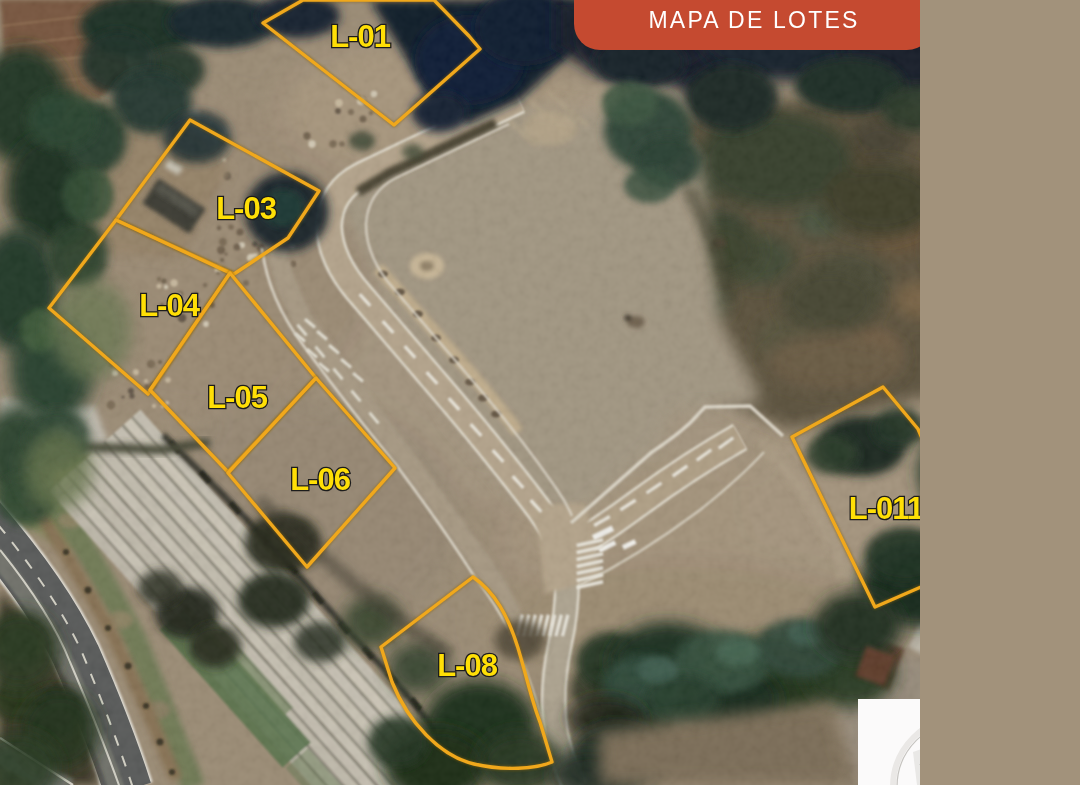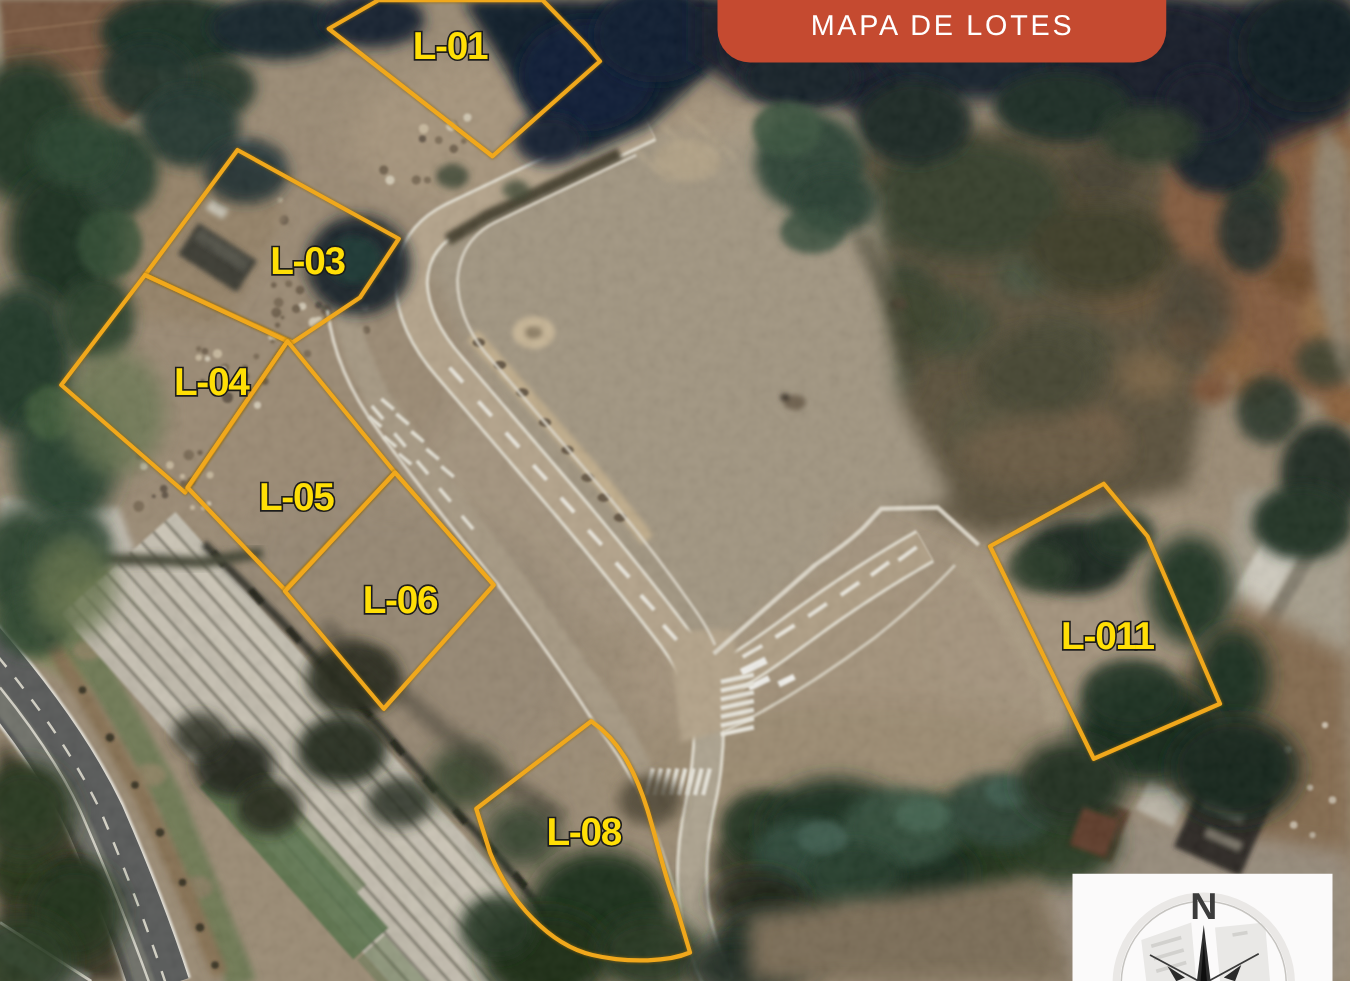--- a/index.html
+++ b/index.html
@@ -1,17 +1,17 @@
 <!DOCTYPE html>
 <html><head>
 <meta charset="utf-8">
 <title>Mapa de Lotes</title>
 <style>
 html,body{margin:0;padding:0;background:#a2927b;}
-#scene{position:relative;width:1080px;height:785px;overflow:hidden;}
+#scene{position:relative;width:920px;height:785px;overflow:hidden;}
 </style>
 </head>
 <body>
 <div id="scene">
 <svg width="1080" height="785" viewBox="0 0 1080 785">
 <defs>
 <filter id="b12" x="-60%" y="-60%" width="220%" height="220%">
           <feGaussianBlur stdDeviation="12"></feGaussianBlur>
         </filter>
 <filter id="b8" x="-60%" y="-60%" width="220%" height="220%">

